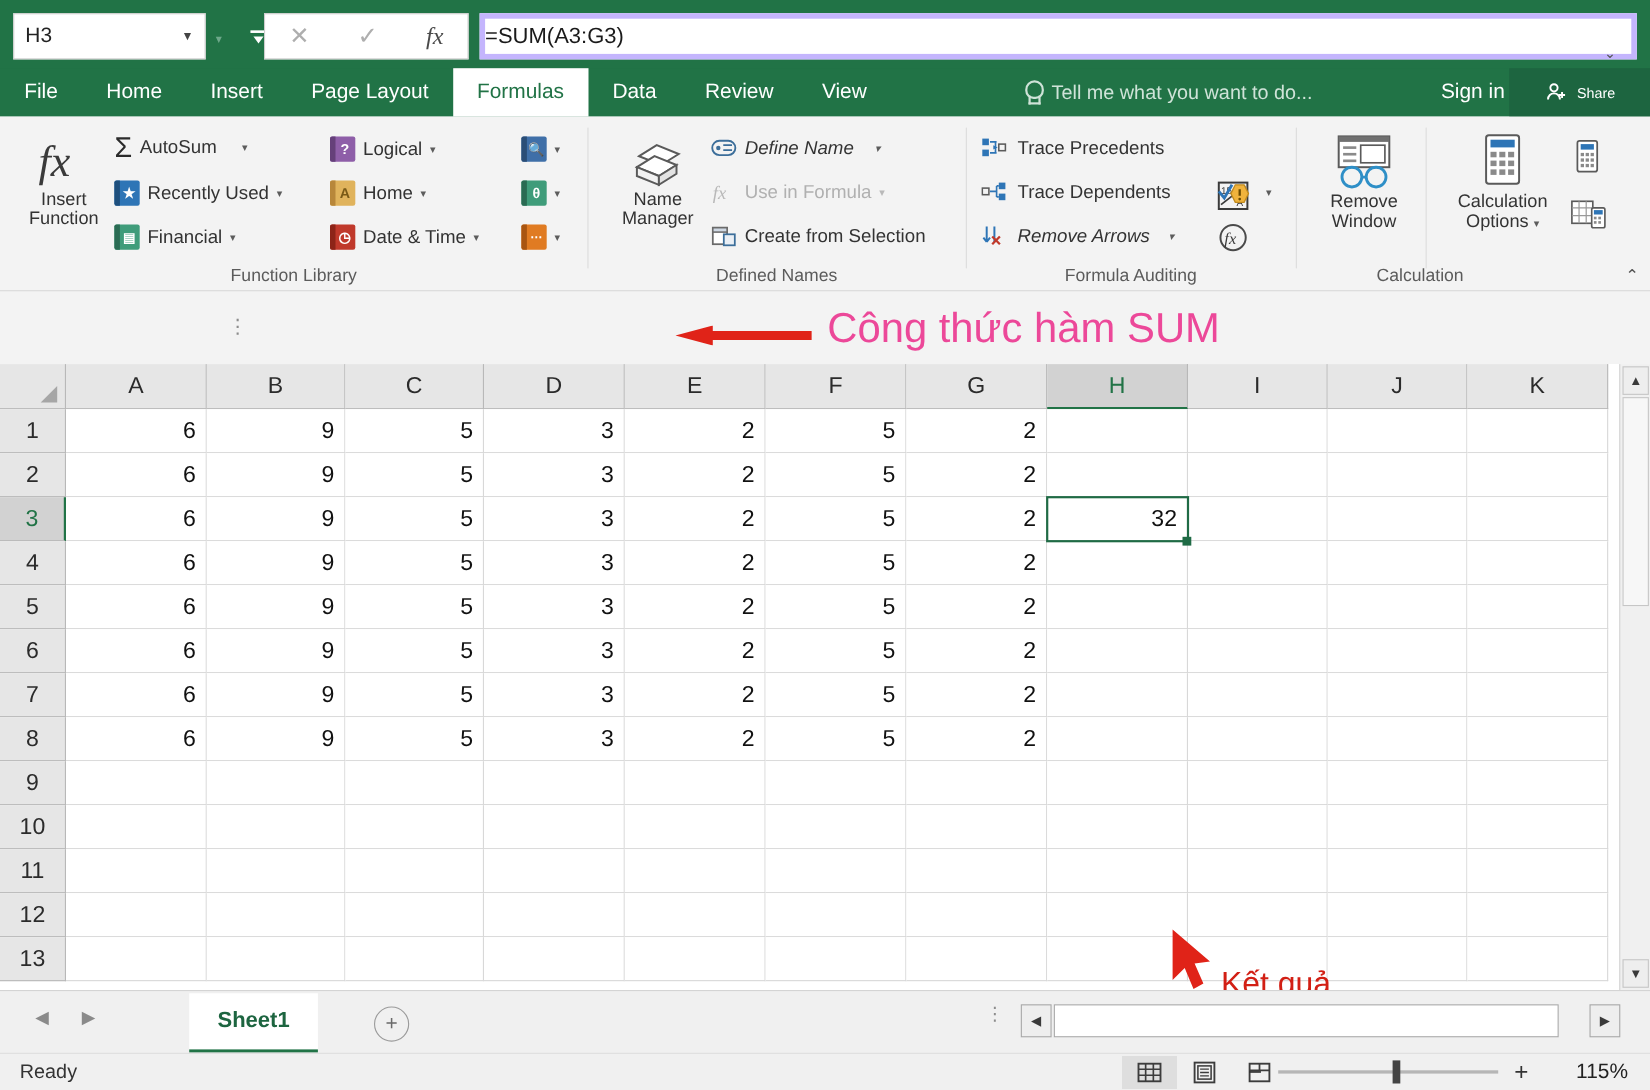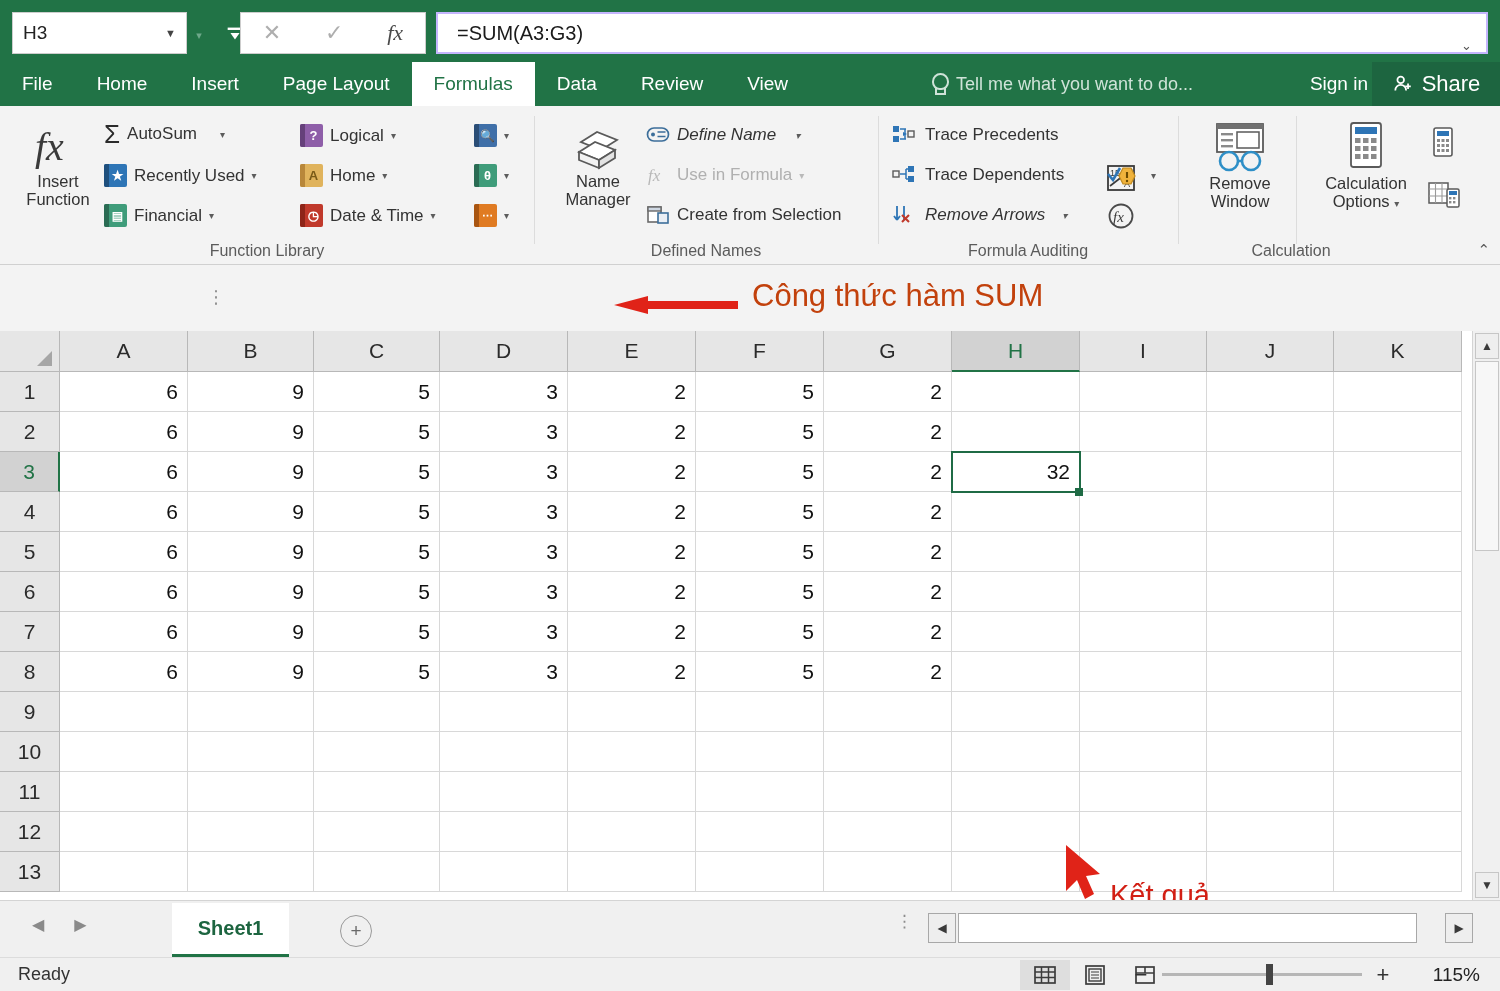--- a/index.html
+++ b/index.html
@@ -55,21 +55,21 @@
     border: 2px solid #cfe3d8; border-radius: 50% 50% 45% 45%;
   }
   .bulb:after {
     content: ""; position: absolute; left: 5px; top: 14px; width: 7px; height: 6px;
     border: 2px solid #cfe3d8; border-top: none;
   }
   .signin { position: absolute; right: 132px; top: 0; height: 44px; display: flex; align-items: center; color: #ffffff; font-size: 19px; }
   .share {
     position: absolute; right: 0; top: 0; height: 44px; width: 128px;
     display: flex; align-items: center; justify-content: center; gap: 8px;
-    background: #1d6540; color: #ffffff; font-size: 22px;
+    background: #1d6540; color: #ffffff; font-size: 13px;
   }
 
   
   .ribbon {
     position: absolute; left: 0; top: 106px; width: 1500px; height: 159px;
     background: #f3f3f3; border-bottom: 1px solid #d0d0d0;
   }
   .rgroup { position: absolute; top: 0; height: 159px; }
   .rgroup .glabel {
     position: absolute; bottom: 5px; left: 0; width: 100%; text-align: center;
@@ -111,29 +111,29 @@
     display: flex; align-items: center; padding: 0 10px; font-size: 19px; color: #222;
   }
   .namebox .nb-caret { margin-left: auto; font-size: 11px; color: #444; }
   .fb-grip { position: absolute; left: 207px; top: 292px; font-size: 18px; color: #8c8c8c; letter-spacing:0; line-height: 10px;}
   .fb-btns { position: absolute; left: 240px; top: 12px; width: 186px; height: 42px;
     background: #fff; border: 1px solid #cdcdcd; display: flex; align-items: center; justify-content: space-around; }
   .fb-btns span { font-size: 22px; color: #aeaeae; }
   .fb-btns .fx { font-style: italic; font-family: "Liberation Serif", serif; color: #4a4a4a; font-size: 22px; }
   .fb-input {
     position: absolute; left: 436px; top: 12px; right: 12px; height: 42px;
-    background: #fff; border: 2px solid #c4b5fd;
-    display: flex; align-items: center; padding: 0 19px; font-size: 20px; color: #1a1a1a;
+    background: #fff; border: 5px solid #c4b5fd;
+    display: flex; align-items: center; padding: 0 0; font-size: 20px; color: #1a1a1a;
   }
   .fb-caret { position: absolute; right: 14px; top: 24px; font-size: 13px; color: #555; }
 
   
   .anno-formula {
-    position: absolute; left: 752px; top: 278px; color: #c2410c;
-    font-size: 31px; white-space: nowrap;
+    position: absolute; left: 752px; top: 278px; color: #ec4899;
+    font-size: 38px; white-space: nowrap;
   }
   .arrow-left {
     position: absolute; left: 614px; top: 296px; width: 124px; height: 18px;
   }
 
   
   .sheet { position: absolute; left: 0; top: 331px; width: 1500px; height: 569px; background: #fff; }
   .corner {
     position: absolute; left: 0; top: 0; width: 60px; height: 41px;
     background: #e6e6e6; border-right: 1px solid #b8b8b8; border-bottom: 1px solid #b8b8b8;

